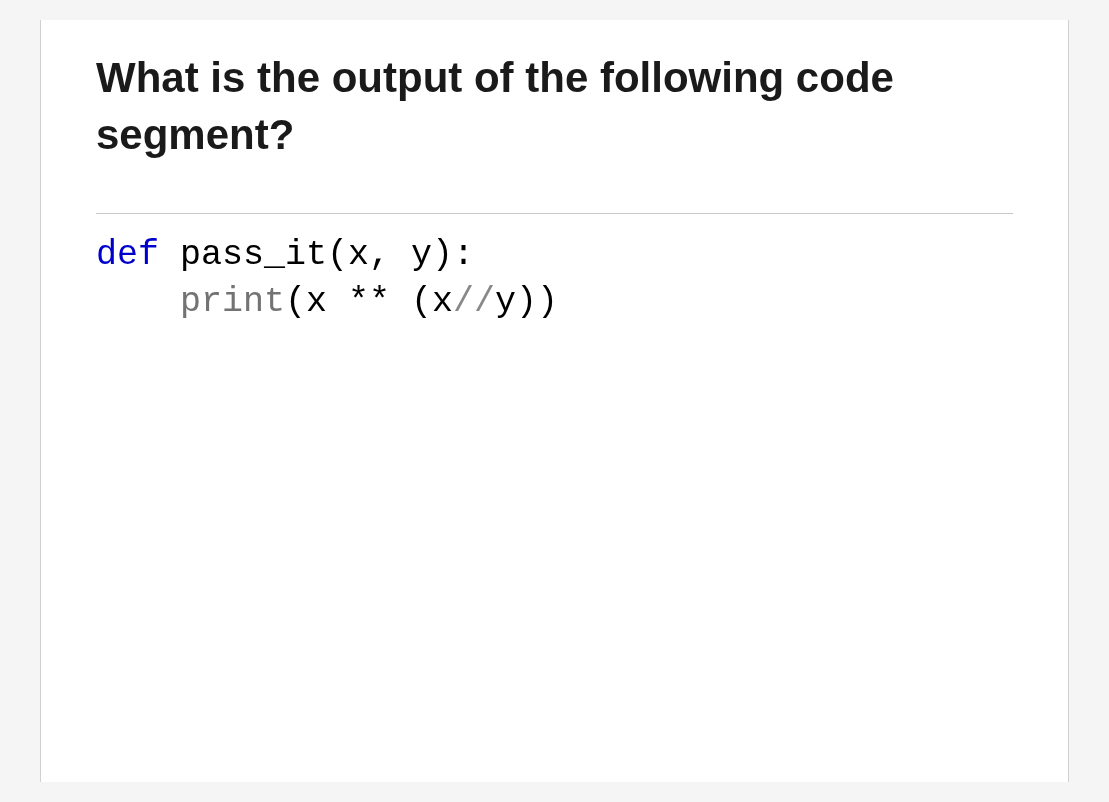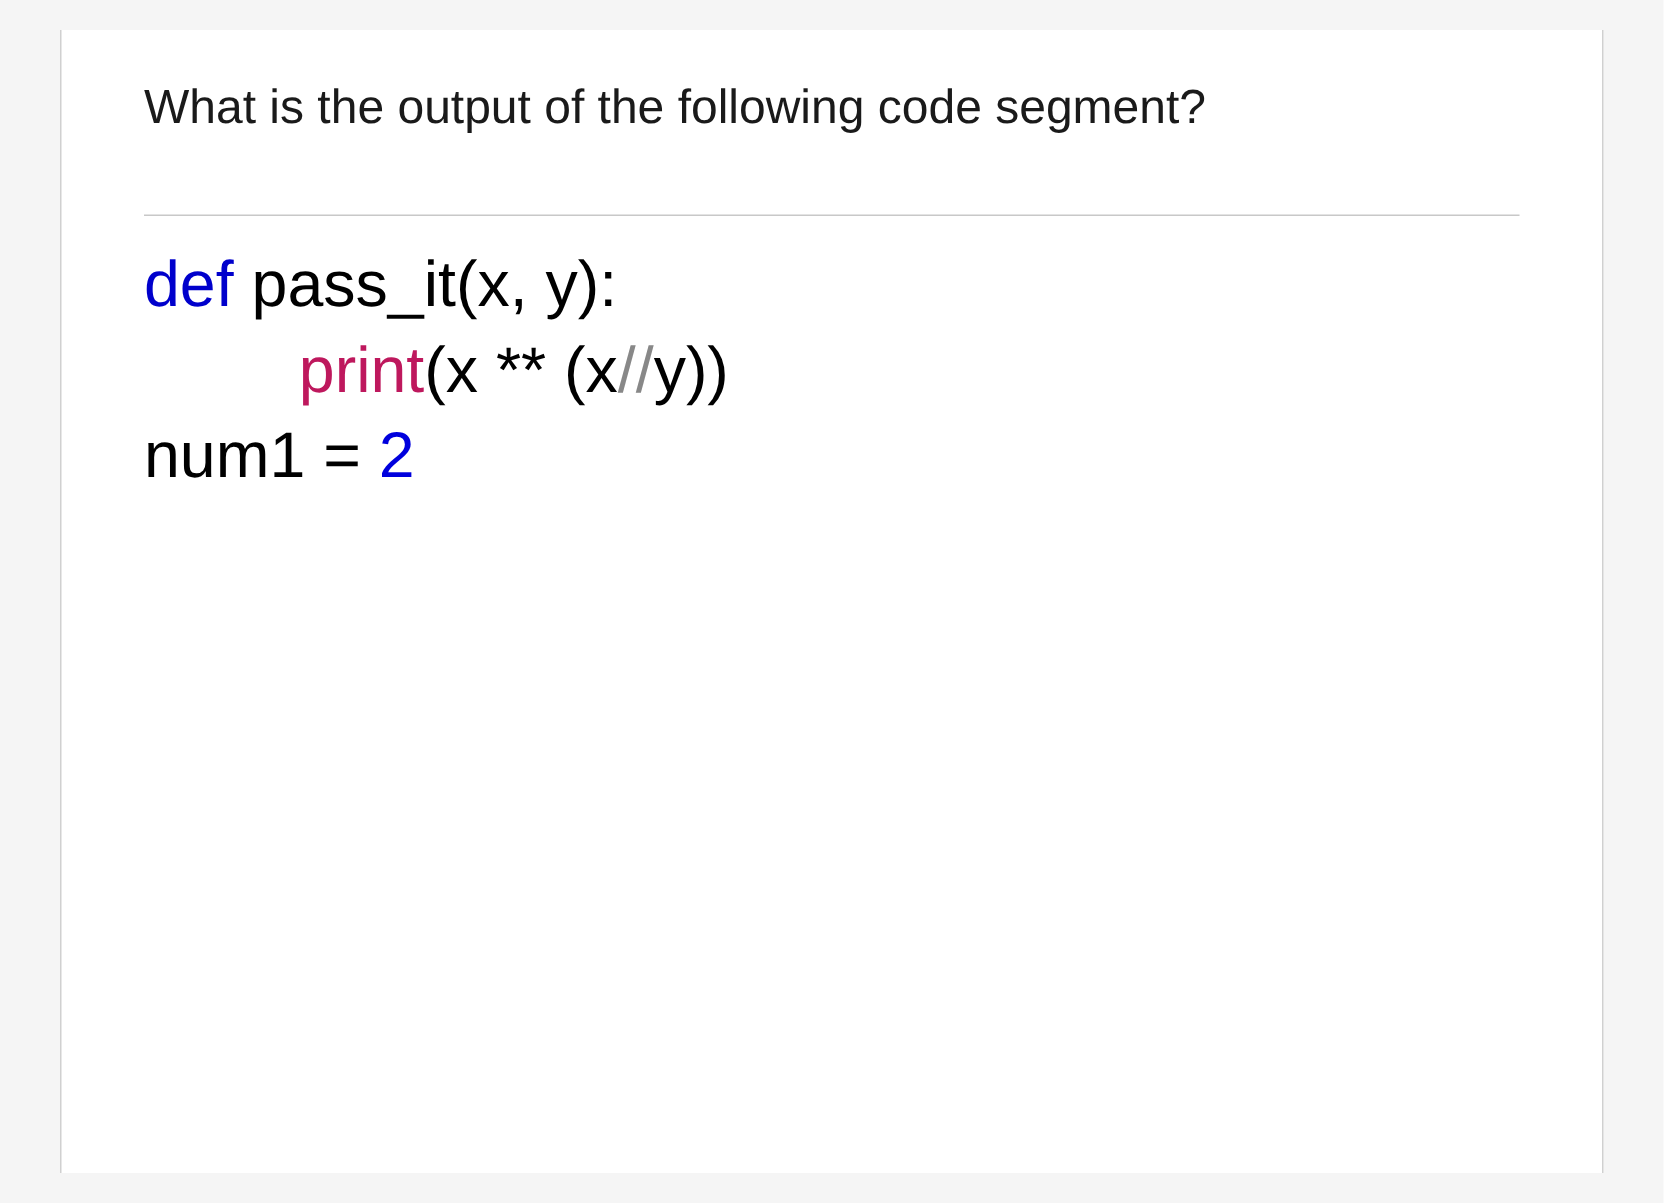--- a/index.html
+++ b/index.html
@@ -16,45 +16,44 @@
     }
     .container {
       background: #ffffff;
       border: 1px solid #d0d0d0;
       border-top: none;
       border-bottom: none;
       padding: 30px 55px 80px 55px;
       min-height: 100%;
     }
     .question-text {
-      font-size: 32px;
+      font-size: 42px;
       color: #1a1a1a;
       line-height: 1.35;
       margin-bottom: 50px;
-      font-weight: 400;
+      font-weight: 700;
     }
     .code-block {
       border-top: 1px solid #c8c8c8;
       padding-top: 18px;
-      font-family: Liberation Sans, sans-serif;
-      font-size: 43px;
+      font-family: Liberation Mono, monospace;
+      font-size: 35px;
       line-height: 1.32;
       color: #000;
     }
     .kw-def { color: #0000cc; }
-    .kw-print { color: #be185d; }
+    .kw-print { color: #737373; }
     .num-lit { color: #0000dd; }
     .op-slash { color: #888888; }
     .indent { display: inline-block; width: 2.4em; }
     .code-line { white-space: pre; }
   </style>
 </head>
 <body>
 
 <div class="container">
   <div class="question-text">What is the output of the following code segment?</div>
 
   <div class="code-block">
     <div class="code-line"><span class="kw-def">def</span><span> pass_it(x, y):</span></div>
     <div class="code-line"><span class="indent"></span><span class="kw-print">print</span><span>(x ** (x</span><span class="op-slash">//</span><span>y))</span></div>
-    <div class="code-line"><span>num1 = </span><span class="num-lit">2</span></div>
   </div>
 </div>
 
 </body></html>

